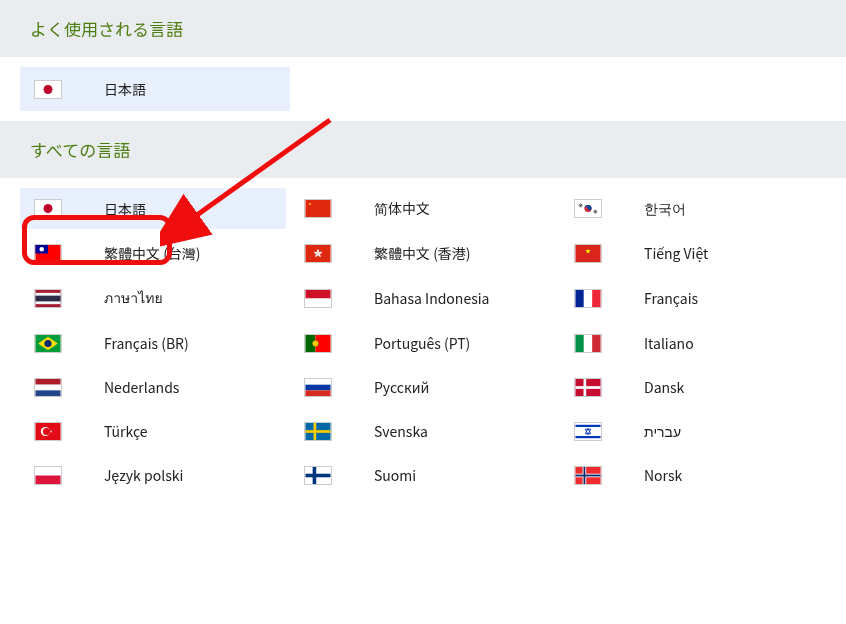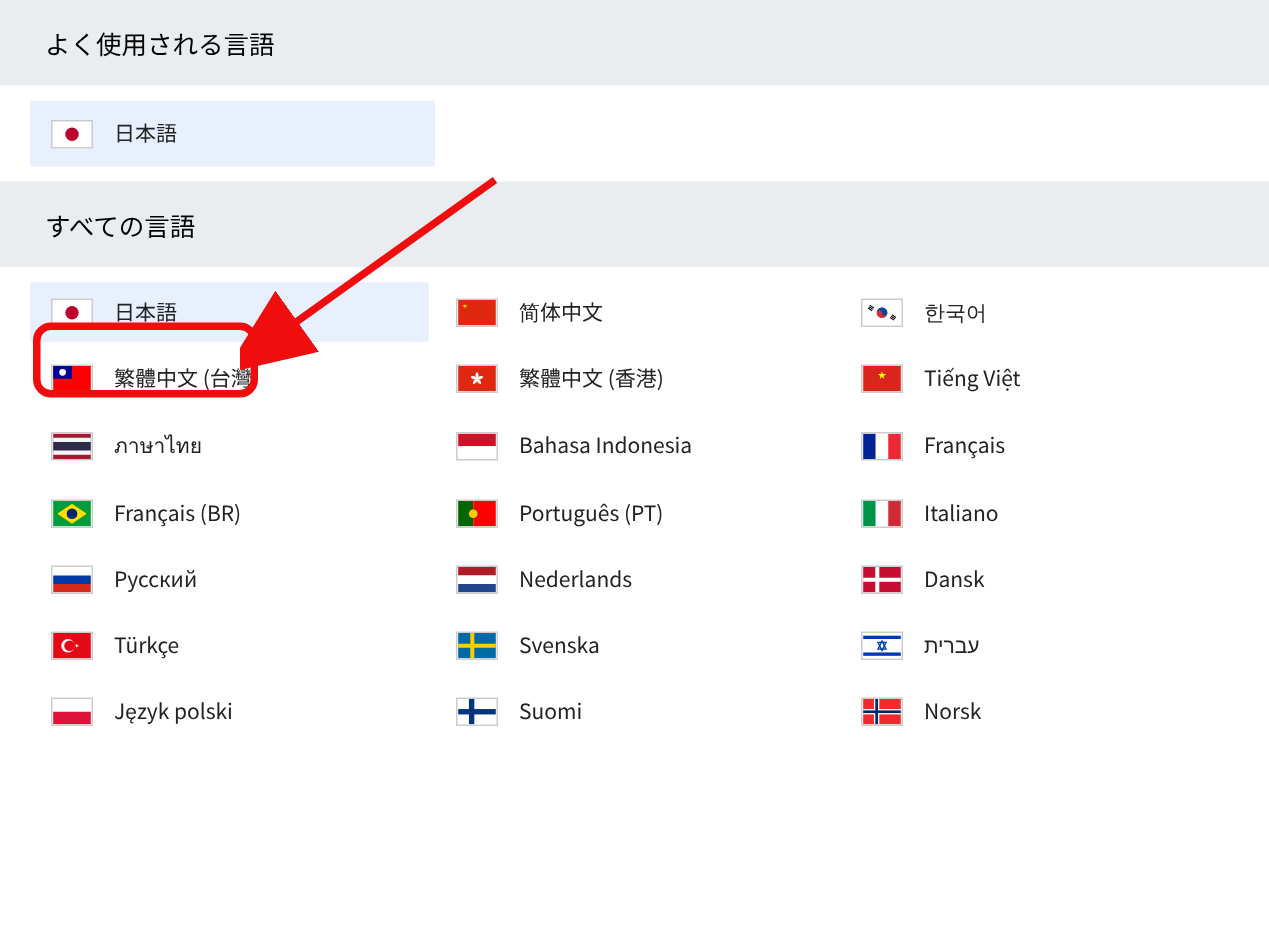--- a/index.html
+++ b/index.html
@@ -1,27 +1,27 @@
 <!DOCTYPE html>
 <html><head>
 <meta charset="utf-8">
 <style>
 * { box-sizing: border-box; margin: 0; padding: 0; }
 html, body { width: 846px; height: 624px; font-family: "Hiragino Sans", "Noto Sans JP", Arial, sans-serif; background: #fff; position: relative; overflow: hidden; }
-.section-header { background: #eaedef; padding: 16px 30px; font-size: 17px; color: #000000; }
+.section-header { background: #eaedef; padding: 16px 30px; font-size: 17px; color: #4d7c0f; }
 .freq-section { padding: 0 20px; }
 .lang-grid { display: grid; grid-template-columns: repeat(3, 1fr); gap: 4px 4px; padding: 10px 20px 20px 20px; }
 .lang-item { display: flex; align-items: center; gap: 14px; padding: 10px 14px; cursor: pointer; border-radius: 2px; font-size: 14px; color: #222; }
 .lang-item.selected { background: #e8f0fd; }
 .freq-wrap { display: inline-flex; align-items: center; gap: 14px; padding: 12px 14px; width: 270px; background: #e8f0fd; margin: 10px 0 10px 0; font-size: 14px; color: #222; }
 .flag { width: 28px; height: 19px; border: 1px solid #ccc; display: flex; align-items: center; justify-content: center; overflow: hidden; flex-shrink: 0; background: #fff; }
 .flag svg { width: 100%; height: 100%; display: block; }
 .highlight-box { position: absolute; border: 5px solid #f00d0d; border-radius: 12px; pointer-events: none; }
 .arrow-svg { position: absolute; pointer-events: none; }
-.lang-label { white-space: nowrap; }
+.lang-label { white-space: nowrap; margin-left: 28px; }
 </style>
 </head>
 <body>
 
 <div class="section-header">
   <span>よく使用される言語</span>
 </div>
 
 <div class="freq-section" id="freq-container"><div class="freq-wrap">
       <span class="flag">
@@ -163,36 +163,36 @@
           <rect width="9.33" height="19" fill="#009246"></rect>
           <rect x="9.33" width="9.33" height="19" fill="#fff"></rect>
           <rect x="18.66" width="9.34" height="19" fill="#ce2b37"></rect>
         </svg>
       </span>
       <span class="lang-label">Italiano</span>
     </div>
     <div class="lang-item">
       <span class="flag">
         <svg viewBox="0 0 28 19">
+          <rect width="28" height="6.33" fill="#ae1c28"></rect>
+          <rect y="6.33" width="28" height="6.33" fill="#fff"></rect>
+          <rect y="12.66" width="28" height="6.34" fill="#21468b"></rect>
+        </svg>
+      </span>
+      <span class="lang-label">Nederlands</span>
+    </div>
+    <div class="lang-item">
+      <span class="flag">
+        <svg viewBox="0 0 28 19">
           <rect width="28" height="6.33" fill="#fff"></rect>
           <rect y="6.33" width="28" height="6.33" fill="#0039a6"></rect>
           <rect y="12.66" width="28" height="6.34" fill="#d52b1e"></rect>
         </svg>
       </span>
       <span class="lang-label">Русский</span>
-    </div>
-    <div class="lang-item">
-      <span class="flag">
-        <svg viewBox="0 0 28 19">
-          <rect width="28" height="6.33" fill="#ae1c28"></rect>
-          <rect y="6.33" width="28" height="6.33" fill="#fff"></rect>
-          <rect y="12.66" width="28" height="6.34" fill="#21468b"></rect>
-        </svg>
-      </span>
-      <span class="lang-label">Nederlands</span>
     </div>
     <div class="lang-item">
       <span class="flag">
         <svg viewBox="0 0 28 19">
           <rect width="28" height="19" fill="#c60c30"></rect>
           <rect x="9" width="3" height="19" fill="#fff"></rect>
           <rect y="8" width="28" height="3" fill="#fff"></rect>
         </svg>
       </span>
       <span class="lang-label">Dansk</span>

